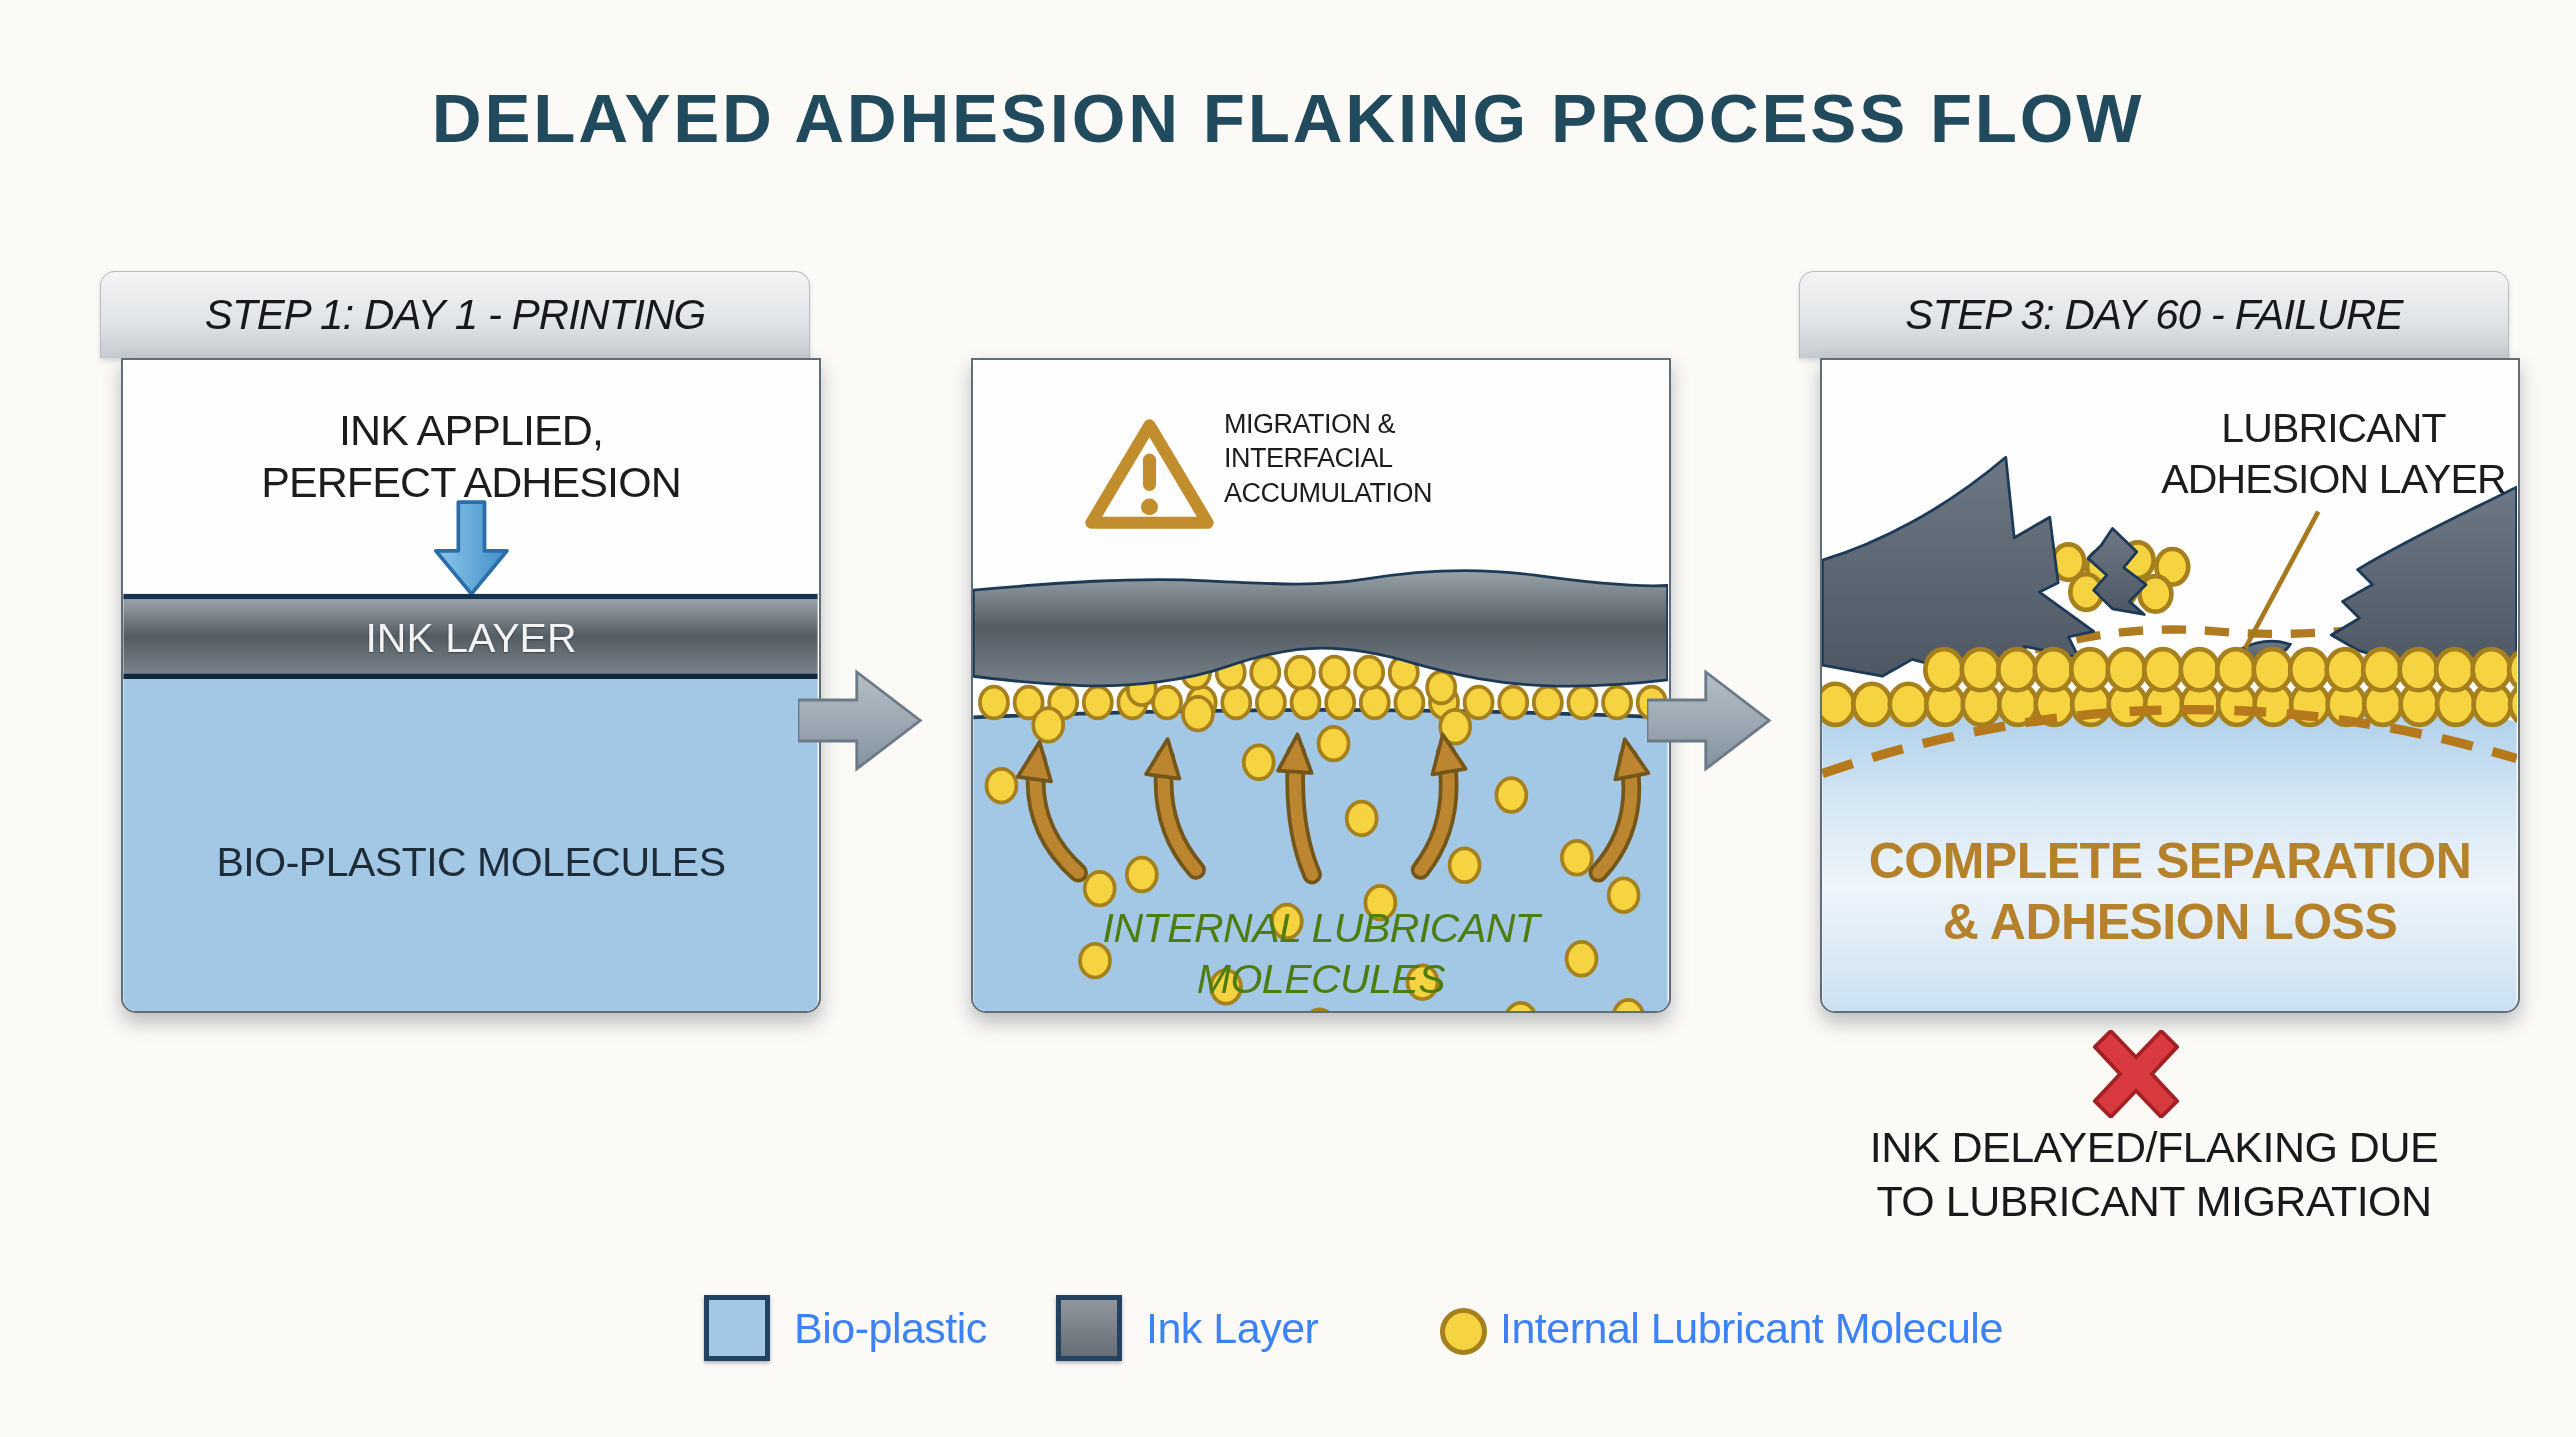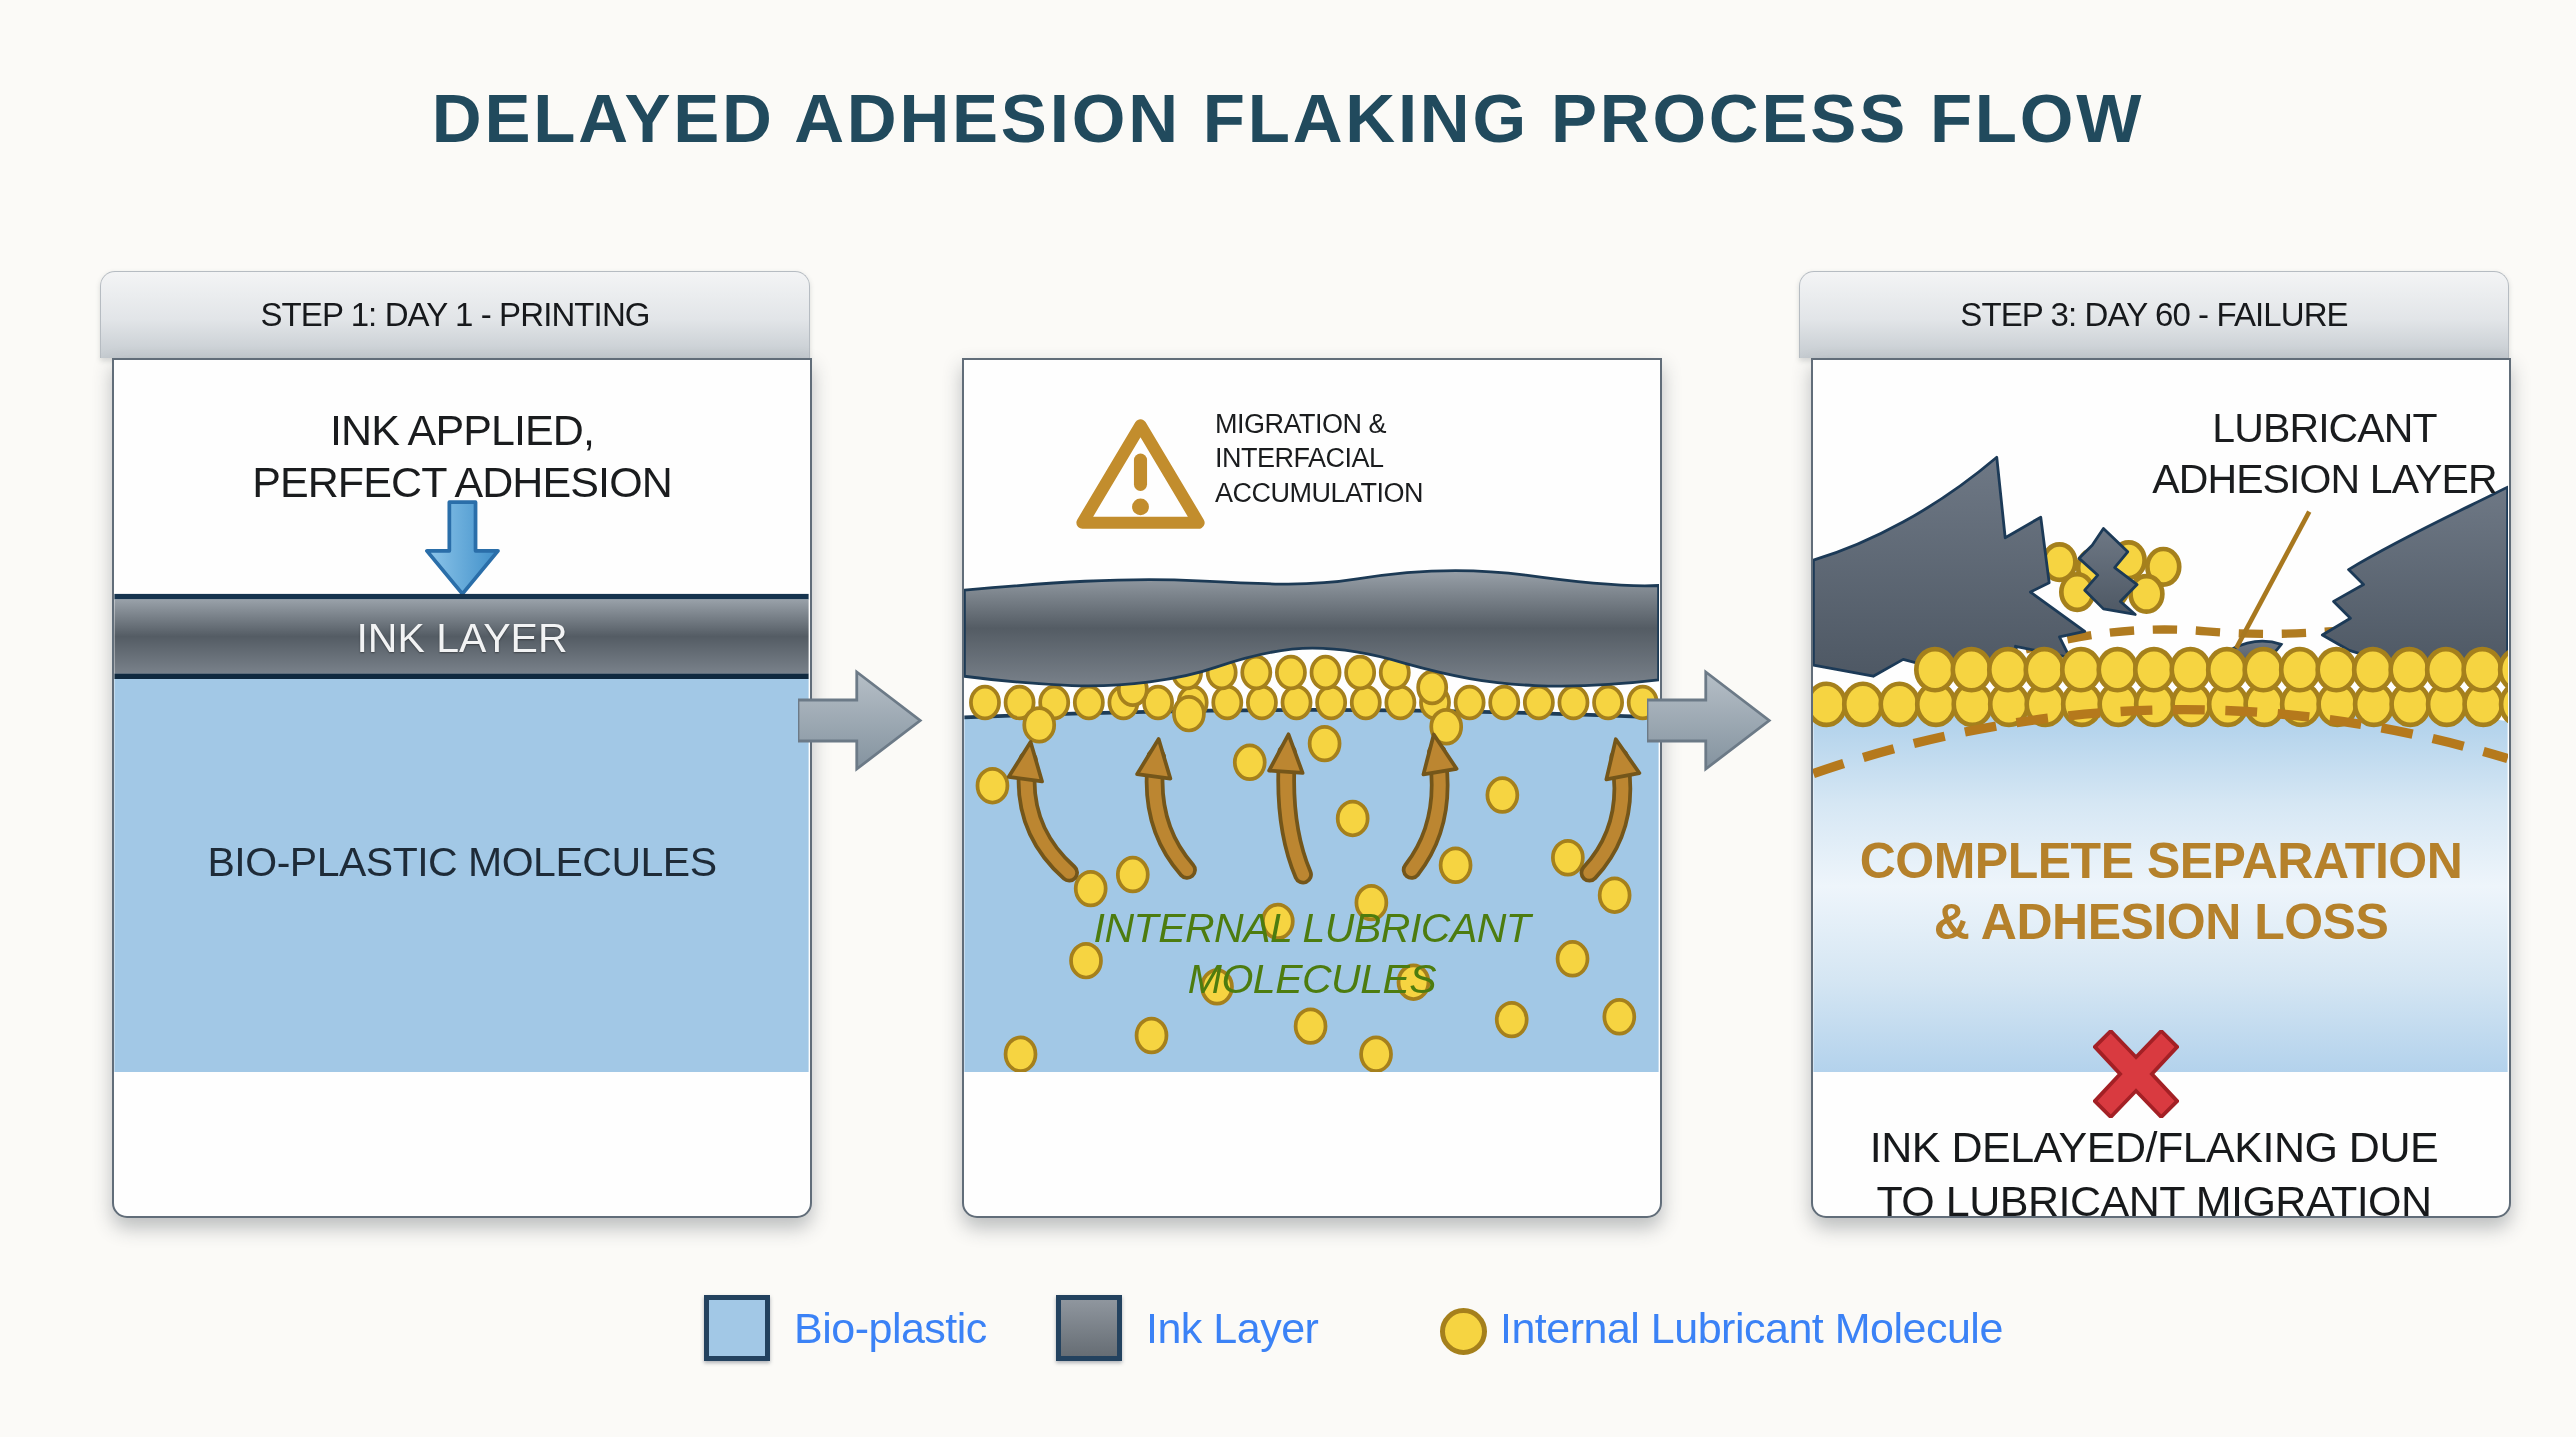--- a/index.html
+++ b/index.html
@@ -8,22 +8,22 @@
 
   .title{position:absolute;top:79px;left:0;width:100%;text-align:center;
          font-size:69px;font-weight:700;letter-spacing:2.8px;color:#214a5d;}
 
   .panel{position:absolute;top:271px;width:710px;height:805px;}
   .panel-header{position:relative;height:87px;border-radius:15px 15px 0 0;
       background:linear-gradient(180deg,#f3f4f5 0%,#e2e5e8 55%,#c5cbd0 100%);
       border:1.9px solid #b6bcc2;border-bottom:none;box-sizing:border-box;
       display:flex;align-items:center;justify-content:center;
       box-shadow:0 2.8px 5.6px rgba(60,70,80,.18);}
-  .panel-header span{font-size:33px;letter-spacing:-0.9px;color:#17191c;}
-  .panel-card{position:absolute;top:87px;left:12px;width:700px;height:860px;box-sizing:border-box;
+  .panel-header span{font-size:42px;letter-spacing:-0.9px;color:#17191c;font-style:italic;}
+  .panel-card{position:absolute;top:87px;left:21px;width:700px;height:655px;box-sizing:border-box;
       background:#fefefe;border:2.8px solid #616d79;border-radius:0 0 15px 15px;
       box-shadow:0 9.4px 19px rgba(40,50,60,.30);overflow:hidden;}
   .layer{position:absolute;left:0;top:0;}
 
   .ptext{position:absolute;white-space:pre-line;color:#1a1c1e;}
   .center{left:0;width:100%;text-align:center;}
 
   .p-annotation{top:45px;font-size:43px;line-height:1.2;letter-spacing:-0.9px;}
   .p1-ink-label{top:238px;height:80px;line-height:80px;font-size:41px;color:#f2f3f4;
                 text-shadow:0 0.9px 1.9px rgba(0,0,0,.4);letter-spacing:0;}

